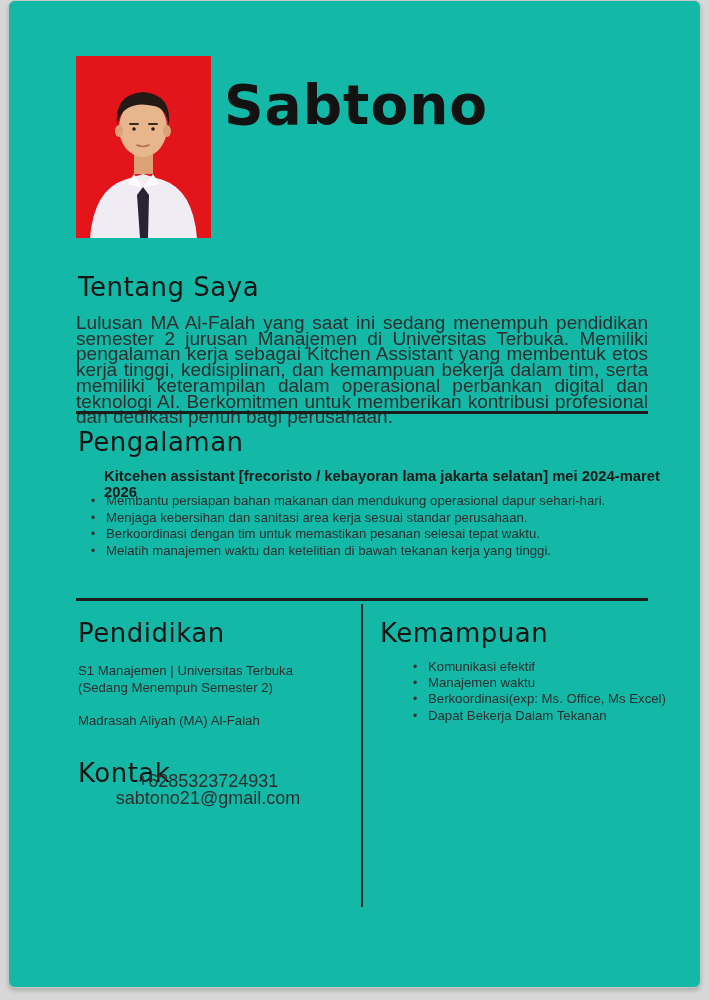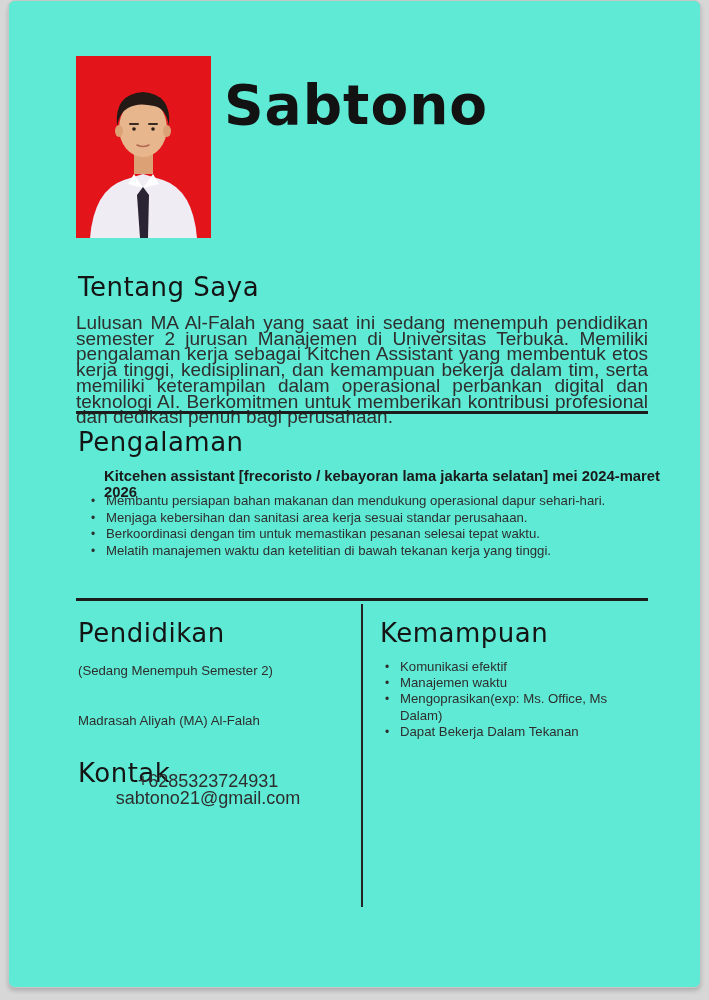--- a/index.html
+++ b/index.html
@@ -6,21 +6,21 @@
   html, body {
     width: 709px; height: 1000px;
     background: #d7d7d7;
     font-family: "Liberation Sans", sans-serif;
     overflow: hidden;
   }
   .stage { position: relative; width: 709px; height: 1000px; }
   .page {
     position: absolute;
     left: 8px; top: 0; right: 8px; bottom: 12px;
-    background: #5eead4;
+    background: #14b8a6;
     border: 1px solid #c6c6c6;
     border-radius: 7px;
     box-shadow: 0 3px 4px rgba(0,0,0,0.18);
   }
   
   .photo {
     position: absolute; left: 67px; top: 55px;
     width: 135px; height: 182px;
     background: #e3141a;
   }
@@ -89,21 +89,21 @@
     position: absolute; left: 69px; top: 712px; width: 260px;
     font-size: 13.2px; color: #2e2e2e;
   }
   .contact-heading { left: 69px; top: 757px; }
   .contact-lines {
     position: absolute; left: 69px; top: 772px; width: 260px;
     font-size: 18px; line-height: 17px; color: #2e2e2e; text-align: center;
   }
   .skills-heading { left: 371px; top: 617px; }
   .skills-bullets {
-    position: absolute; left: 376px; top: 658px; width: 260px;
+    position: absolute; left: 404px; top: 658px; width: 260px;
   }
   .skills-bullets li { line-height: 16.2px; }
 </style>
 </head>
 <body>
 
 <div class="stage">
   <div class="page">
 
     <div class="photo">
@@ -147,32 +147,33 @@
       <li>Menjaga kebersihan dan sanitasi area kerja sesuai standar perusahaan.</li>
       <li>Berkoordinasi dengan tim untuk memastikan pesanan selesai tepat waktu.</li>
       <li>Melatih manajemen waktu dan ketelitian di bawah tekanan kerja yang tinggi.</li>
     </ul>
 
     <div class="rule-h" style="top:597px;"></div>
     <div class="rule-v"></div>
 
     <div class="h-section edu-heading">Pendidikan</div>
     <div class="edu-degree">
+      <div>S1 Manajemen | Universitas Terbuka</div>
       <div>(Sedang Menempuh Semester 2)</div>
     </div>
     <div class="edu-school">Madrasah Aliyah (MA) Al-Falah</div>
 
     <div class="h-section contact-heading">Kontak</div>
     <div class="contact-lines">
       <div>+6285323724931</div>
       <div>sabtono21@gmail.com</div>
     </div>
 
     <div class="h-section skills-heading">Kemampuan</div>
     <ul class="bullets skills-bullets">
       <li>Komunikasi efektif</li>
       <li>Manajemen waktu</li>
-      <li>Mengoprasikan(exp: Ms. Office, Ms Dalam)</li>
+      <li>Berkoordinasi(exp: Ms. Office, Ms Excel)</li>
       <li>Dapat Bekerja Dalam Tekanan</li>
     </ul>
 
   </div>
 </div>
 
 </body></html>

